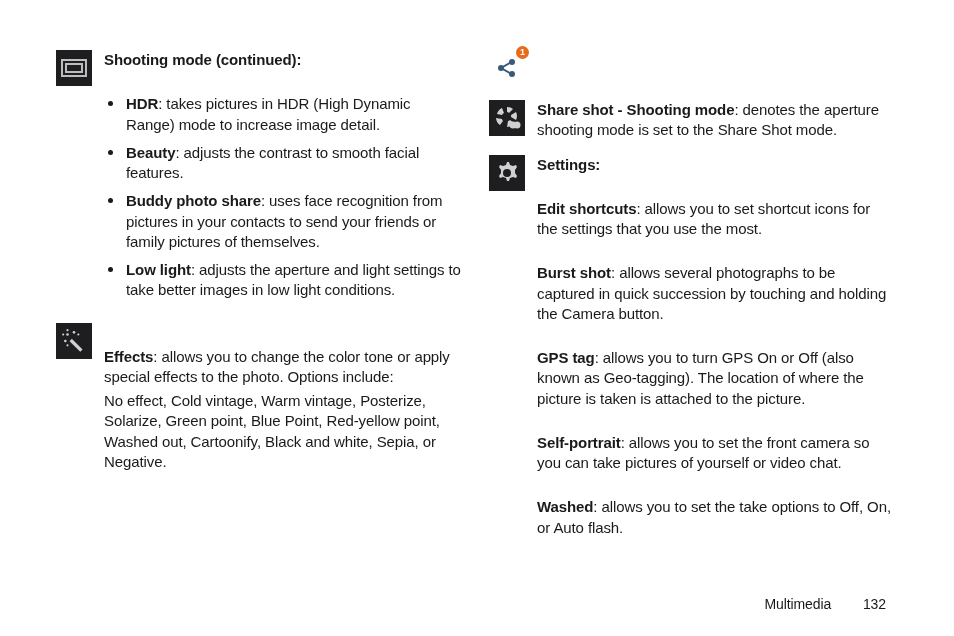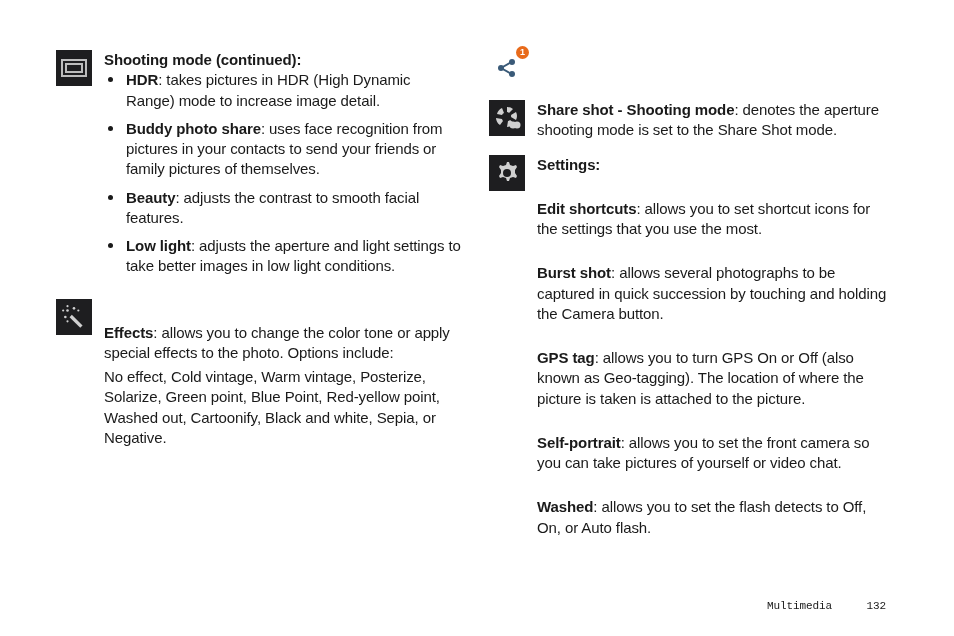--- a/index.html
+++ b/index.html
@@ -36,21 +36,21 @@
       justify-content: center;
       margin-right: 12px;
       position: relative;
     }
     .icon-dark { background: #1e1e20; }
     .section-body { flex: 1; }
     .heading { font-weight: 700; }
     ul.bullets {
       list-style: none;
       padding-left: 18px;
-      margin-top: 0;
+      margin-top: 24px;
     }
     ul.bullets li {
       position: relative;
       padding-left: 4px;
       margin-bottom: 8px;
     }
     ul.bullets li::before {
       content: "";
       position: absolute;
       left: -14px;
@@ -58,22 +58,21 @@
       width: 5px;
       height: 5px;
       background: #1a1a1a;
       border-radius: 50%;
     }
     .para { margin-bottom: 10px; margin-top: 24px; }
     .footer {
       position: absolute;
       bottom: 22px;
       right: 68px;
-      font-size: 11px;
-      font-family: Liberation Mono, monospace;
+      font-size: 14px;
     }
     .footer .pg { margin-left: 28px; }
 
     
     .ic-shooting::before {
       content: "";
       display: block;
       width: 22px; height: 14px;
       border: 2px solid #bdbdbd;
       box-shadow: inset 0 0 0 2px #1e1e20, inset 0 0 0 4px #bdbdbd;
@@ -105,22 +104,22 @@
 <div class="columns">
 
   <div class="col">
 
     <div class="section">
       <div class="icon-box icon-dark ic-shooting"></div>
       <div class="section-body">
         <div class="heading">Shooting mode (continued):</div>
         <ul class="bullets">
           <li><span class="heading">HDR</span><span>: takes pictures in HDR (High Dynamic Range) mode to increase image detail.</span></li>
+          <li><span class="heading">Beauty</span><span>: adjusts the contrast to smooth facial features.</span></li>
           <li><span class="heading">Buddy photo share</span><span>: uses face recognition from pictures in your contacts to send your friends or family pictures of themselves.</span></li>
-          <li><span class="heading">Beauty</span><span>: adjusts the contrast to smooth facial features.</span></li>
           <li><span class="heading">Low light</span><span>: adjusts the aperture and light settings to take better images in low light conditions.</span></li>
         </ul>
       </div>
     </div>
 
     <div class="section">
       <div class="icon-box icon-dark ic-effects">
         <svg viewBox="0 0 24 24">
             <g fill="#d0d0d0">
               <rect x="10" y="10" width="14" height="3" transform="rotate(45 10 10)"></rect>
@@ -186,21 +185,21 @@
             </g>
             <circle cx="14" cy="14" r="4" fill="#1e1e20"></circle>
           </svg>
       </div>
       <div class="section-body">
         <div class="heading">Settings:</div>
         <div class="para"><span class="heading">Edit shortcuts</span><span>: allows you to set shortcut icons for the settings that you use the most.</span></div>
         <div class="para"><span class="heading">Burst shot</span><span>: allows several photographs to be captured in quick succession by touching and holding the Camera button.</span></div>
         <div class="para"><span class="heading">GPS tag</span><span>: allows you to turn GPS On or Off (also known as Geo-tagging). The location of where the picture is taken is attached to the picture.</span></div>
         <div class="para"><span class="heading">Self-portrait</span><span>: allows you to set the front camera so you can take pictures of yourself or video chat.</span></div>
-        <div class="para"><span class="heading">Washed</span><span>: allows you to set the flash detects to Off, On, or Auto flash.</span></div>
+        <div class="para"><span class="heading">Washed</span><span>: allows you to set the take options to Off, On, or Auto flash.</span></div>
       </div>
     </div>
 
   </div>
 </div>
 
 <div class="footer">
   <span>Multimedia</span>
   <span class="pg">132</span>
 </div>

